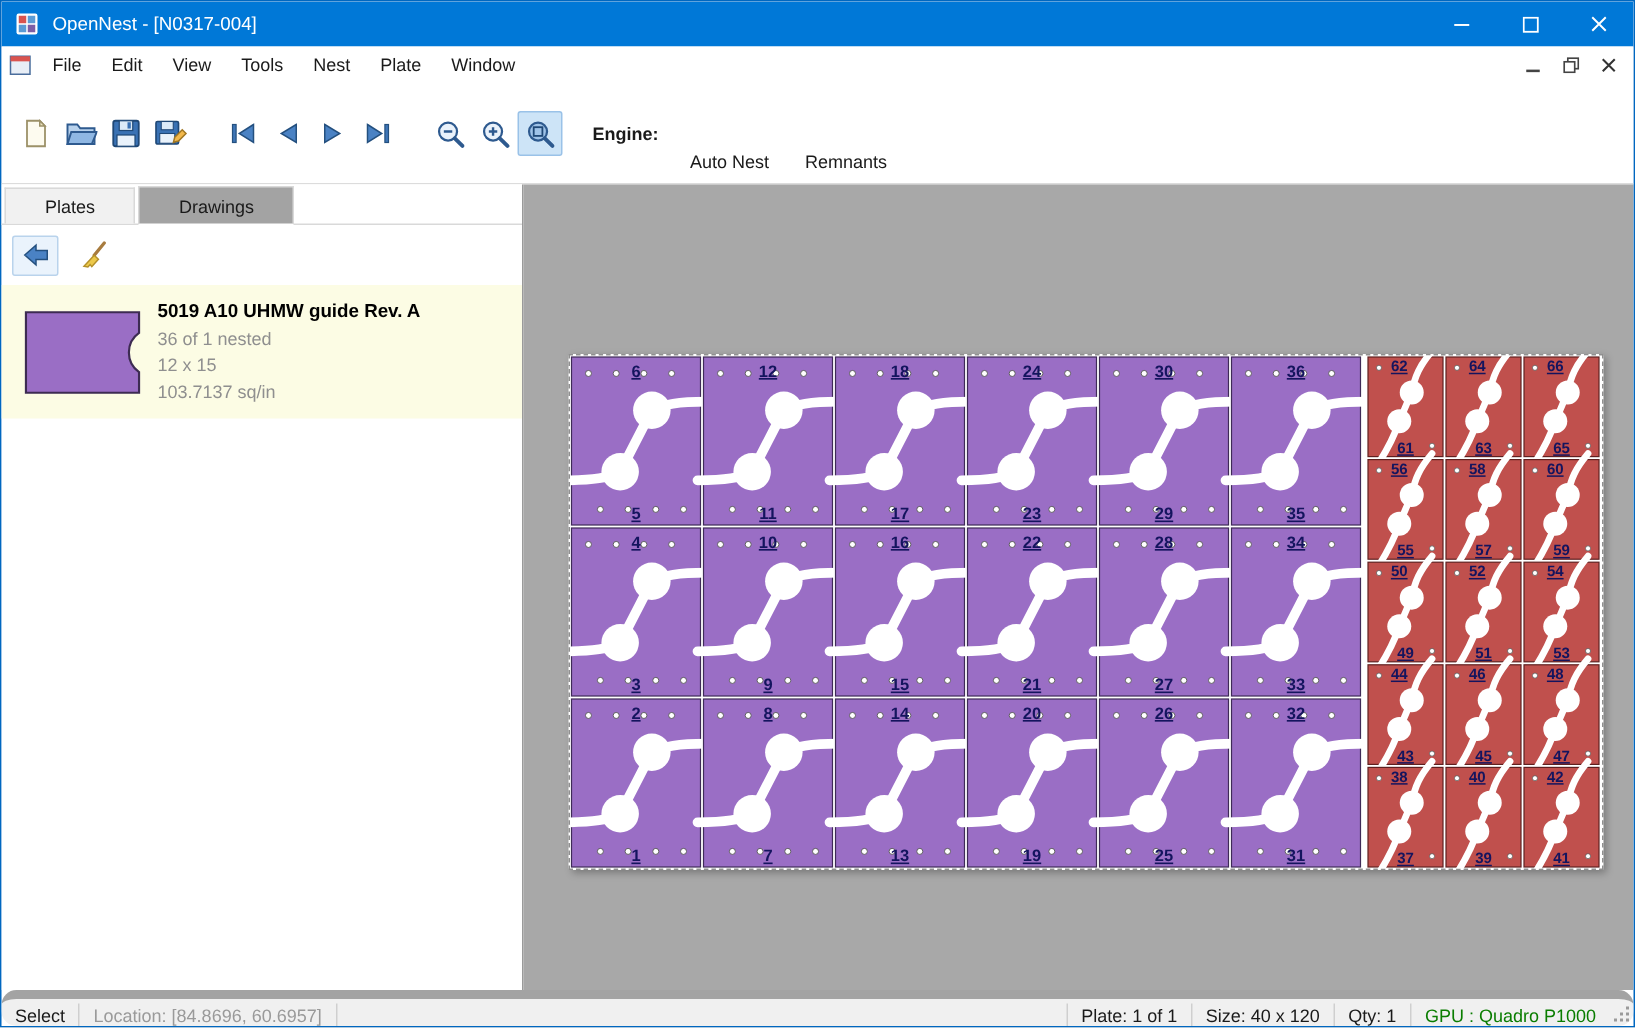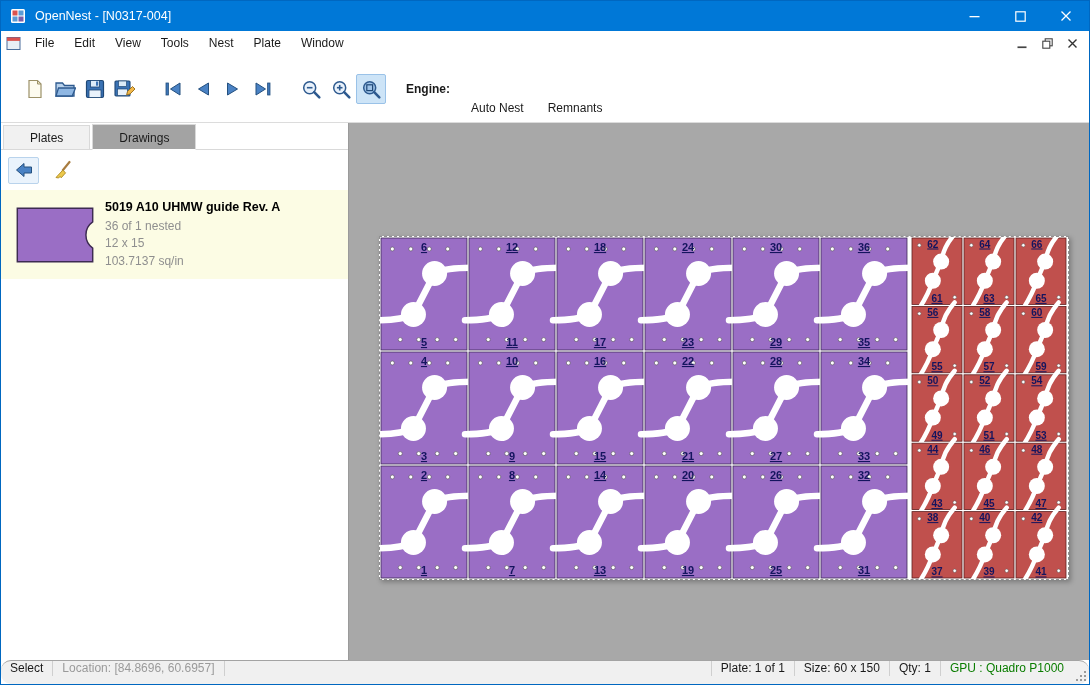--- a/index.html
+++ b/index.html
@@ -17,21 +17,21 @@
 
   
   .menubar { flex:0 0 25px; background:#fff; display:flex; align-items:center; padding-left:5px; }
   .mdi-doc-icon { display:flex; margin-right:4px; }
   .menu-items { display:flex; height:100%; }
   .menu-item { padding:0 10px; line-height:25px; }
   .mdi-controls { margin-left:auto; display:flex; align-items:center; padding-right:6px; gap:3px; }
   .mdi-btn { width:22px; height:20px; display:flex; align-items:center; justify-content:center; }
 
   
-  .toolbar { flex:0 0 37px; background:#fff; border-bottom:1px solid #dcdcdc; display:flex; align-items:center; padding:0 19px; }
+  .toolbar { flex:0 0 37px; background:#fff; border-bottom:1px solid #dcdcdc; display:flex; align-items:center; padding:0 8px; }
   .tb-groups { display:flex; }
   .tb-group { display:flex; margin-right:18px; }
   .tb-btn { width:30px; height:30px; display:flex; align-items:center; justify-content:center; border:1px solid transparent; border-radius:2px; }
   .tb-btn.active { background:#cde4f7; border-color:#9ac2e8; }
   .engine-label { font-weight:bold; margin:0 7px 0 2px; }
   .combo { width:150px; height:23px; border:1px solid #d6d6d6; background:#fff; display:flex; align-items:center; padding:0 6px; }
   .combo .arrow { margin-left:auto; font-size:9px; color:#444; }
   .tb-text-btn { padding:0 10px; line-height:28px; margin-left:4px; border-radius:2px;margin-top:38px; }
 
   
@@ -48,21 +48,21 @@
   .thumb { flex:0 0 100px; display:flex; align-items:center; justify-content:center; }
   .d-info { padding-top:1px; }
   .d-title { font-weight:bold; font-size:12.5px; color:#000; margin-bottom:4px; }
   .d-sub { color:#8f8f8f; line-height:1.45; }
 
   .canvas { flex:1; position:relative; background:#a8a8a8; overflow:hidden; }
   .plate { position:absolute; left:30px; top:113px; width:690px; height:344px; background:#fff;
            border:1px dashed #909090; box-shadow:2px 2px 5px rgba(0,0,0,.28); }
 
   
-  .statusbar { flex:0 0 24px; background:#f0f0f0; border-top:1px solid #a3a3a3; display:flex; align-items:flex-start;border-radius:10px; }
+  .statusbar { flex:0 0 24px; background:#f0f0f0; border-top:6px solid #a3a3a3; display:flex; align-items:flex-end;border-radius:10px; }
   .sb-cell { padding:0 9px; white-space:nowrap; }
   .sb-sep { width:1px; height:15px; background:#cfcfcf; flex:0 0 1px; }
   .sb-loc { color:#9a9a9a; }
   .sb-gpu { color:#0a7d00; }
   .sb-spacer { flex:1; }
   .grip { width:16px; height:100%; display:flex; align-items:flex-end; justify-content:flex-end; padding:2px 2px 2px 0; }
 </style>
 </head>
 <body>
 
@@ -729,21 +729,21 @@
 
   <div class="statusbar">
     <span class="sb-cell">Select</span>
     <span class="sb-sep"></span>
     <span class="sb-cell sb-loc">Location: [84.8696, 60.6957]</span>
     <span class="sb-sep"></span>
     <span class="sb-spacer"></span>
     <span class="sb-sep"></span>
     <span class="sb-cell">Plate: 1 of 1</span>
     <span class="sb-sep"></span>
-    <span class="sb-cell">Size: 60 x 150</span>
+    <span class="sb-cell">Size: 40 x 120</span>
     <span class="sb-sep"></span>
     <span class="sb-cell">Qty: 1</span>
     <span class="sb-sep"></span>
     <span class="sb-cell sb-gpu">GPU : Quadro P1000</span>
     <span class="grip" id="grip">
         <svg width="13" height="13" viewBox="0 0 13 13">
           <g fill="#9a9a9a">
             <rect x="10" y="10" width="2" height="2"></rect>
             <rect x="10" y="6" width="2" height="2"></rect>
             <rect x="6" y="10" width="2" height="2"></rect>

